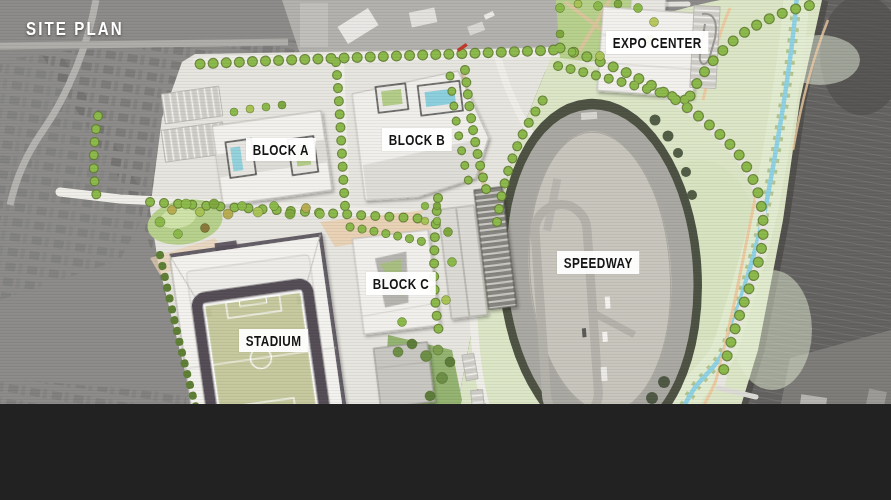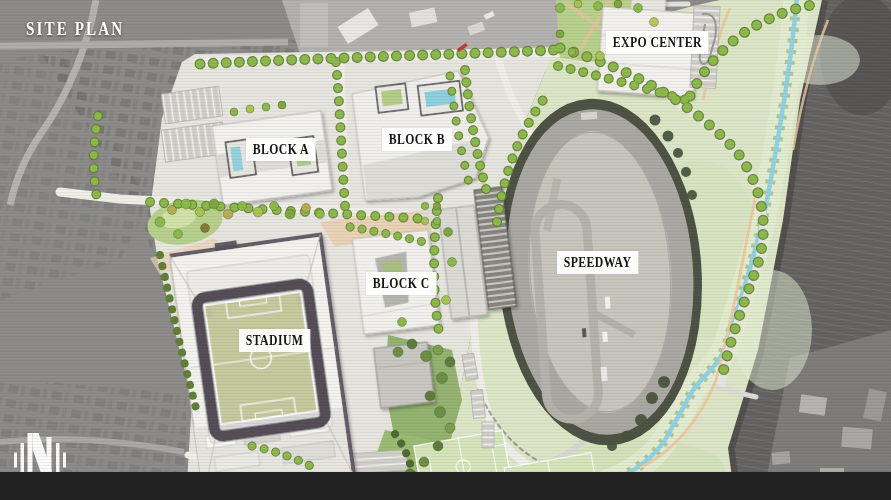--- a/index.html
+++ b/index.html
@@ -1,18 +1,18 @@
 <!DOCTYPE html>
 <html><head>
 <meta charset="utf-8">
 <style>
   html,body { margin:0; padding:0; background:#222; }
   .stage {
-    position:relative; width:891px; height:472px; overflow:hidden;
-    background:#8c8b89; font-family:Liberation Serif, serif;
+    position:relative; width:891px; height:404px; overflow:hidden;
+    background:#8c8b89; font-family:Liberation Sans, sans-serif;
   }
   .stage svg { position:absolute; left:0; top:0; }
   .scanlines {
     position:absolute; inset:0; pointer-events:none;
     background:repeating-linear-gradient(180deg, rgba(15,15,20,.055) 0 1px, rgba(255,255,255,.02) 1px 2px, transparent 2px 3px);
   }
   .map-label {
     position:absolute; transform:scaleX(.84); transform-origin:left top;
     background:rgba(255,255,255,.94); color:#141414; font-weight:700;
     font-size:14px; line-height:1; padding:5px 8px 4px; letter-spacing:.5px;

